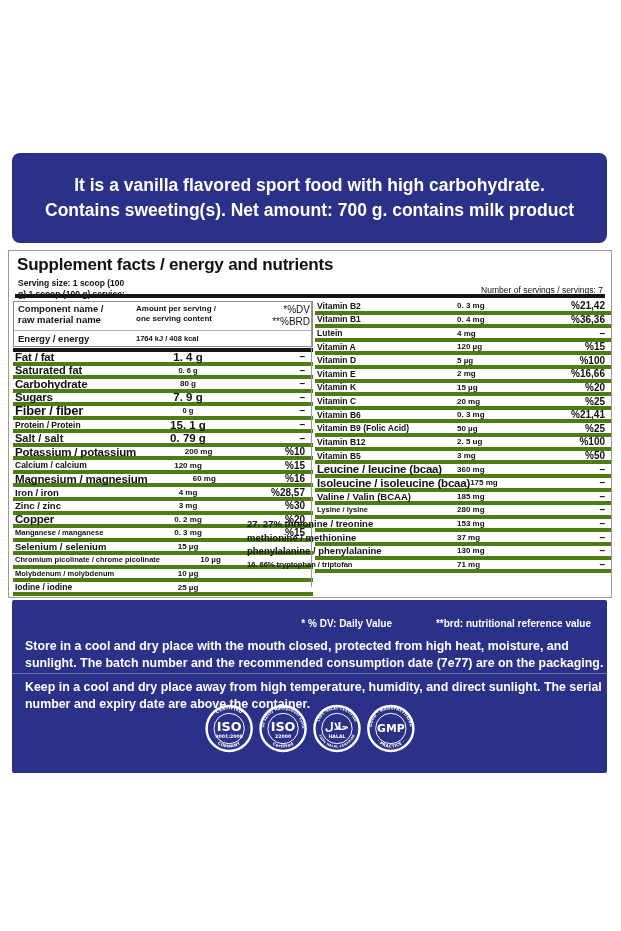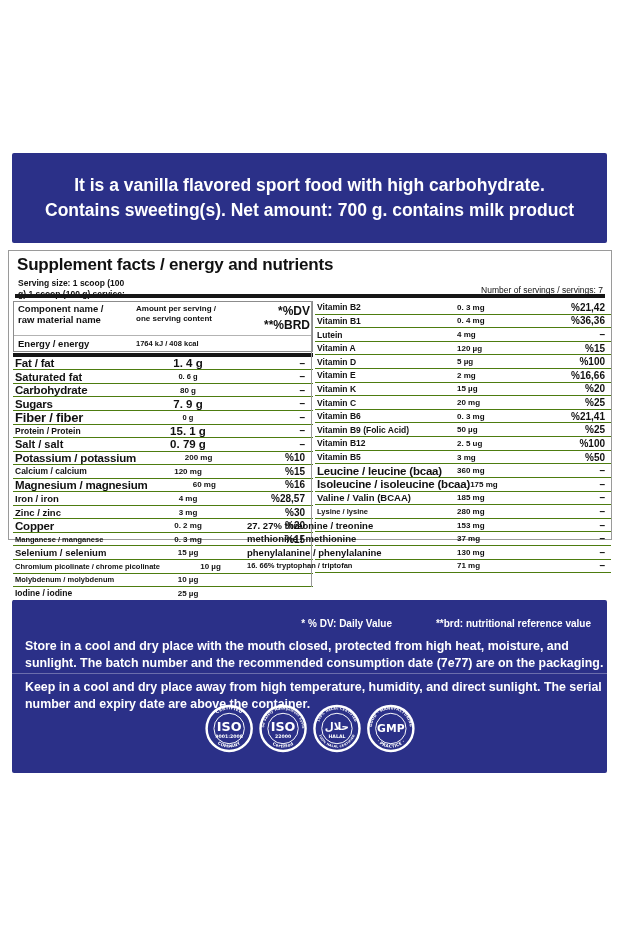--- a/index.html
+++ b/index.html
@@ -1,42 +1,42 @@
 <!DOCTYPE html>
 <html><head>
 <meta charset="utf-8">
 <style>
   :root{ --blue:#2b3088; }
   *{box-sizing:border-box;margin:0;padding:0}
   html,body{width:621px;height:931px}
   body{position:relative;background:#fff;font-family:"Liberation Sans",sans-serif;color:#111;overflow:hidden}
 
   
-  .banner{position:absolute;left:12px;top:153px;width:595px;height:90px;background:var(--blue);border-radius:2px;display:flex;align-items:center;justify-content:center}
+  .banner{position:absolute;left:12px;top:153px;width:595px;height:90px;background:var(--blue);border-radius:8px;display:flex;align-items:center;justify-content:center}
   .banner p{color:#fff;font-weight:700;font-size:17.5px;line-height:1.45;text-align:center;white-space:pre-line}
 
   
-  .panel{position:absolute;left:8px;top:250px;width:604px;height:290px;border:1px solid #9a9a9a;background:#fff}
+  .panel{position:absolute;left:8px;top:250px;width:604px;height:348px;border:1px solid #9a9a9a;background:#fff}
   .panel h1{position:absolute;left:8px;top:4px;font-size:17px;font-weight:700;letter-spacing:-.2px;white-space:nowrap}
   .serving{position:absolute;left:9px;top:27px;font-size:8.5px;font-weight:700;line-height:1.25;white-space:pre-line}
   .servings{position:absolute;right:8px;top:34px;font-size:8.5px;font-weight:400}
   .bar-full{position:absolute;left:6px;right:6px;top:43px;height:4px;background:#161616}
 
   .col-left{position:absolute;left:4px;top:50px;width:300px}
   .headerbox{border:1px solid #8c8c8c}
   .hrow{display:flex;border-bottom:1px solid #b3b3b3;padding:2px 2px 2px 4px}
   .hn{flex:0 0 112px;font-size:9.5px;font-weight:700;white-space:pre-line;line-height:1.15}
   .ha{flex:1;font-size:8px;font-weight:700;white-space:pre-line;line-height:1.2;padding-left:6px}
-  .hd{flex:0 0 48px;font-size:12px;font-weight:700;white-space:pre-line;line-height:1.2;text-align:right}
+  .hd{flex:0 0 48px;font-size:10px;font-weight:400;white-space:pre-line;line-height:1.2;text-align:right}
   .erow{display:flex;align-items:center;height:15px;padding:0 2px 0 4px}
   .en{flex:0 0 112px;font-size:9.5px;font-weight:700}
   .ea{flex:1;font-size:7.5px;font-weight:700;padding-left:6px}
   .bar-left{height:4px;background:#161616;margin-top:1px}
 
-  .row{display:flex;align-items:center;border-bottom:1px solid #4d7c0f;height:13.55px;padding:0 2px;position:relative}
+  .row{display:flex;align-items:center;border-bottom:4px solid #4d7c0f;height:13.55px;padding:0 2px;position:relative}
   .row .n{flex:0 0 100px;white-space:nowrap;overflow:visible;z-index:2}
   .row .a{flex:1;text-align:center}
   .row .d{flex:0 0 50px;text-align:right;font-size:10px;font-weight:700;padding-right:6px}
 
   .vdiv{position:absolute;left:302px;top:50px;height:286px;width:1px;background:#9a9a9a}
 
   .col-right{position:absolute;left:306px;top:50px;width:296px}
   .col-right .row{height:13.62px}
   .col-right .row .n{flex:0 0 140px}
   .col-right .row .a{flex:1;text-align:left}

